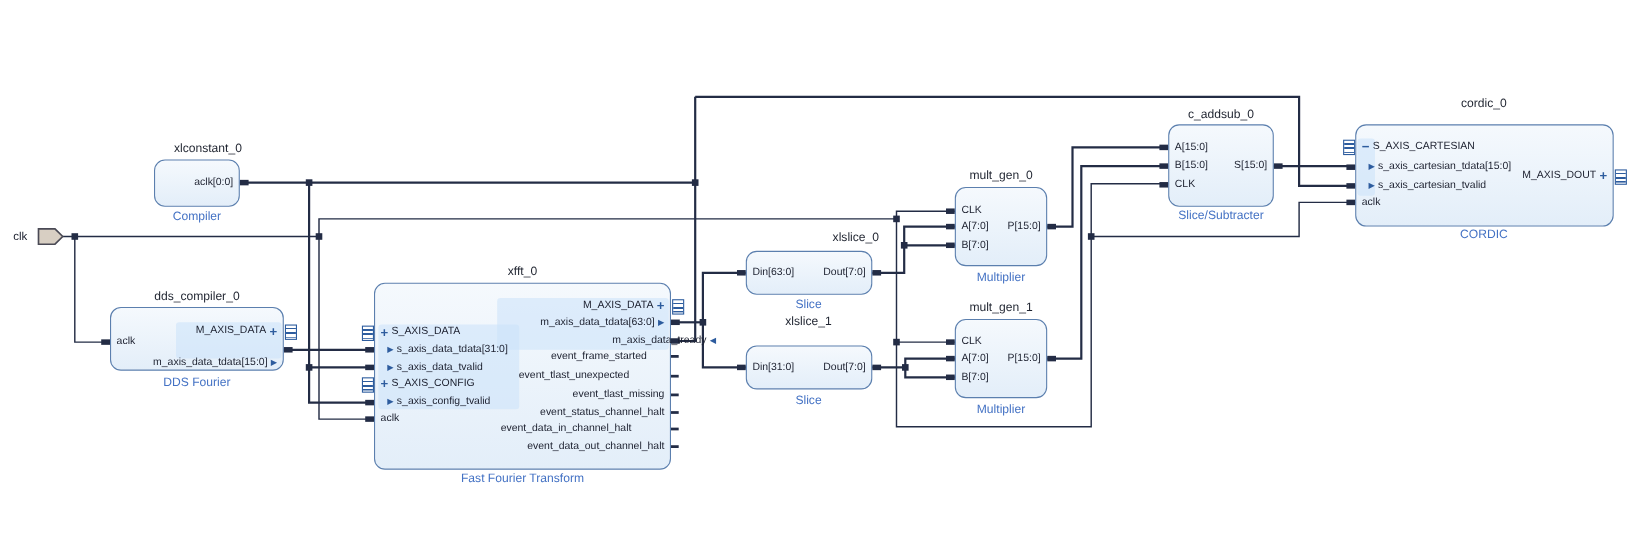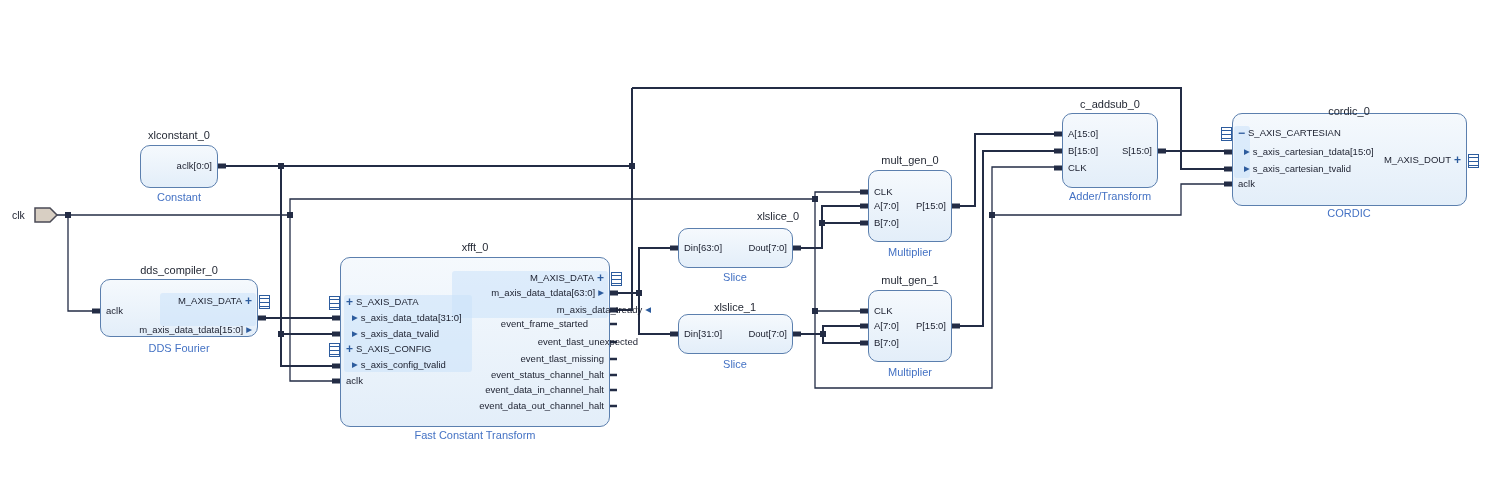--- a/index.html
+++ b/index.html
@@ -126,22 +126,22 @@
       <line x1="610" y1="390" x2="617" y2="390"></line>
       <line x1="610" y1="406" x2="617" y2="406"></line>
     </g>
 
     <polygon points="35,208 50,208 57,215 50,222 35,222" fill="#d8cfc3" stroke="#4a4a55" stroke-width="1.5"></polygon>
   </svg>
 
   <div class="extlabel" style="left:12px;top:215px">clk</div>
 
   <div class="block" style="left:140px;top:145px;width:78px;height:43px"></div>
-  <div class="btitle" style="left:179px;top:135px">xlconstant_0</div>
-  <div class="btype" style="left:179px;top:197px">Constant</div>
+  <div class="btitle" style="left:189px;top:135px">xlconstant_0</div>
+  <div class="btype" style="left:179px;top:197px">Compiler</div>
   <div class="prow" style="right:1275px;top:166px">
     <span class="plabel">aclk[0:0]</span>
   </div>
 
   <div class="block" style="left:100px;top:279px;width:158px;height:58px"></div>
   <div class="btitle" style="left:179px;top:270px">dds_compiler_0</div>
   <div class="btype" style="left:179px;top:348px">DDS Fourier</div>
   <div class="ifband" style="left:160px;top:293px;width:96px;height:33px"></div>
   <div class="prow" style="left:106px;top:311px">
     <span class="plabel">aclk</span>
@@ -151,21 +151,21 @@
     <span class="icn pm">+</span>
   </div>
   <div class="prow" style="right:1235px;top:330px">
     <span class="plabel">m_axis_data_tdata[15:0]</span>
     <span class="icn tri">▶</span>
   </div>
   <div class="ifgrid" style="left:259px;top:295px"></div>
 
   <div class="block" style="left:340px;top:257px;width:270px;height:170px"></div>
   <div class="btitle" style="left:475px;top:247px">xfft_0</div>
-  <div class="btype" style="left:475px;top:435px">Fast Constant Transform</div>
+  <div class="btype" style="left:475px;top:435px">Fast Fourier Transform</div>
   <div class="ifband" style="left:344px;top:295px;width:128px;height:77px"></div>
   <div class="ifband" style="left:452px;top:271px;width:156px;height:47px"></div>
 
   <div class="prow" style="left:346px;top:302px">
     <span class="icn pm">+</span>
     <span class="plabel">S_AXIS_DATA</span>
   </div>
   <div class="prow ind" style="left:346px;top:318px">
     <span class="icn tri">▶</span>
     <span class="plabel">s_axis_data_tdata[31:0]</span>
@@ -194,51 +194,51 @@
     <span class="plabel">m_axis_data_tdata[63:0]</span>
     <span class="icn tri">▶</span>
   </div>
   <div class="prow" style="right:836px;top:310px">
     <span class="plabel">m_axis_data_tready</span>
     <span class="icn tri">◀</span>
   </div>
   <div class="prow" style="right:899px;top:324px">
     <span class="plabel">event_frame_started</span>
   </div>
-  <div class="prow" style="right:849px;top:342px">
+  <div class="prow" style="right:915px;top:342px">
     <span class="plabel">event_tlast_unexpected</span>
   </div>
   <div class="prow" style="right:883px;top:359px">
     <span class="plabel">event_tlast_missing</span>
   </div>
   <div class="prow" style="right:883px;top:375px">
     <span class="plabel">event_status_channel_halt</span>
   </div>
-  <div class="prow" style="right:883px;top:390px">
+  <div class="prow" style="right:913px;top:390px">
     <span class="plabel">event_data_in_channel_halt</span>
   </div>
   <div class="prow" style="right:883px;top:406px">
     <span class="plabel">event_data_out_channel_halt</span>
   </div>
   <div class="ifgrid" style="left:329px;top:296px"></div>
   <div class="ifgrid" style="left:329px;top:343px"></div>
   <div class="ifgrid" style="left:611px;top:272px"></div>
 
   <div class="block" style="left:678px;top:228px;width:115px;height:40px"></div>
   <div class="btitle" style="left:778px;top:216px">xlslice_0</div>
   <div class="btype" style="left:735px;top:277px">Slice</div>
   <div class="prow" style="left:684px;top:248px">
     <span class="plabel">Din[63:0]</span>
   </div>
   <div class="prow" style="right:700px;top:248px">
     <span class="plabel">Dout[7:0]</span>
   </div>
 
   <div class="block" style="left:678px;top:314px;width:115px;height:40px"></div>
-  <div class="btitle" style="left:735px;top:307px">xlslice_1</div>
+  <div class="btitle" style="left:735px;top:292px">xlslice_1</div>
   <div class="btype" style="left:735px;top:364px">Slice</div>
   <div class="prow" style="left:684px;top:334px">
     <span class="plabel">Din[31:0]</span>
   </div>
   <div class="prow" style="right:700px;top:334px">
     <span class="plabel">Dout[7:0]</span>
   </div>
 
   <div class="block" style="left:868px;top:170px;width:84px;height:72px"></div>
   <div class="btitle" style="left:910px;top:160px">mult_gen_0</div>
@@ -267,36 +267,36 @@
   </div>
   <div class="prow" style="left:874px;top:343px">
     <span class="plabel">B[7:0]</span>
   </div>
   <div class="prow" style="right:541px;top:326px">
     <span class="plabel">P[15:0]</span>
   </div>
 
   <div class="block" style="left:1062px;top:113px;width:96px;height:75px"></div>
   <div class="btitle" style="left:1110px;top:104px">c_addsub_0</div>
-  <div class="btype" style="left:1110px;top:196px">Adder/Transform</div>
+  <div class="btype" style="left:1110px;top:196px">Slice/Subtracter</div>
   <div class="prow" style="left:1068px;top:134px">
     <span class="plabel">A[15:0]</span>
   </div>
   <div class="prow" style="left:1068px;top:151px">
     <span class="plabel">B[15:0]</span>
   </div>
   <div class="prow" style="left:1068px;top:168px">
     <span class="plabel">CLK</span>
   </div>
   <div class="prow" style="right:335px;top:151px">
     <span class="plabel">S[15:0]</span>
   </div>
 
   <div class="block" style="left:1232px;top:113px;width:235px;height:93px"></div>
-  <div class="btitle" style="left:1349px;top:111px">cordic_0</div>
+  <div class="btitle" style="left:1349px;top:94px">cordic_0</div>
   <div class="btype" style="left:1349px;top:213px">CORDIC</div>
   <div class="ifband" style="left:1234px;top:126px;width:16px;height:52px"></div>
   <div class="prow" style="left:1238px;top:133px">
     <span class="icn pm">−</span>
     <span class="plabel">S_AXIS_CARTESIAN</span>
   </div>
   <div class="prow ind" style="left:1238px;top:152px">
     <span class="icn tri">▶</span>
     <span class="plabel">s_axis_cartesian_tdata[15:0]</span>
   </div>

